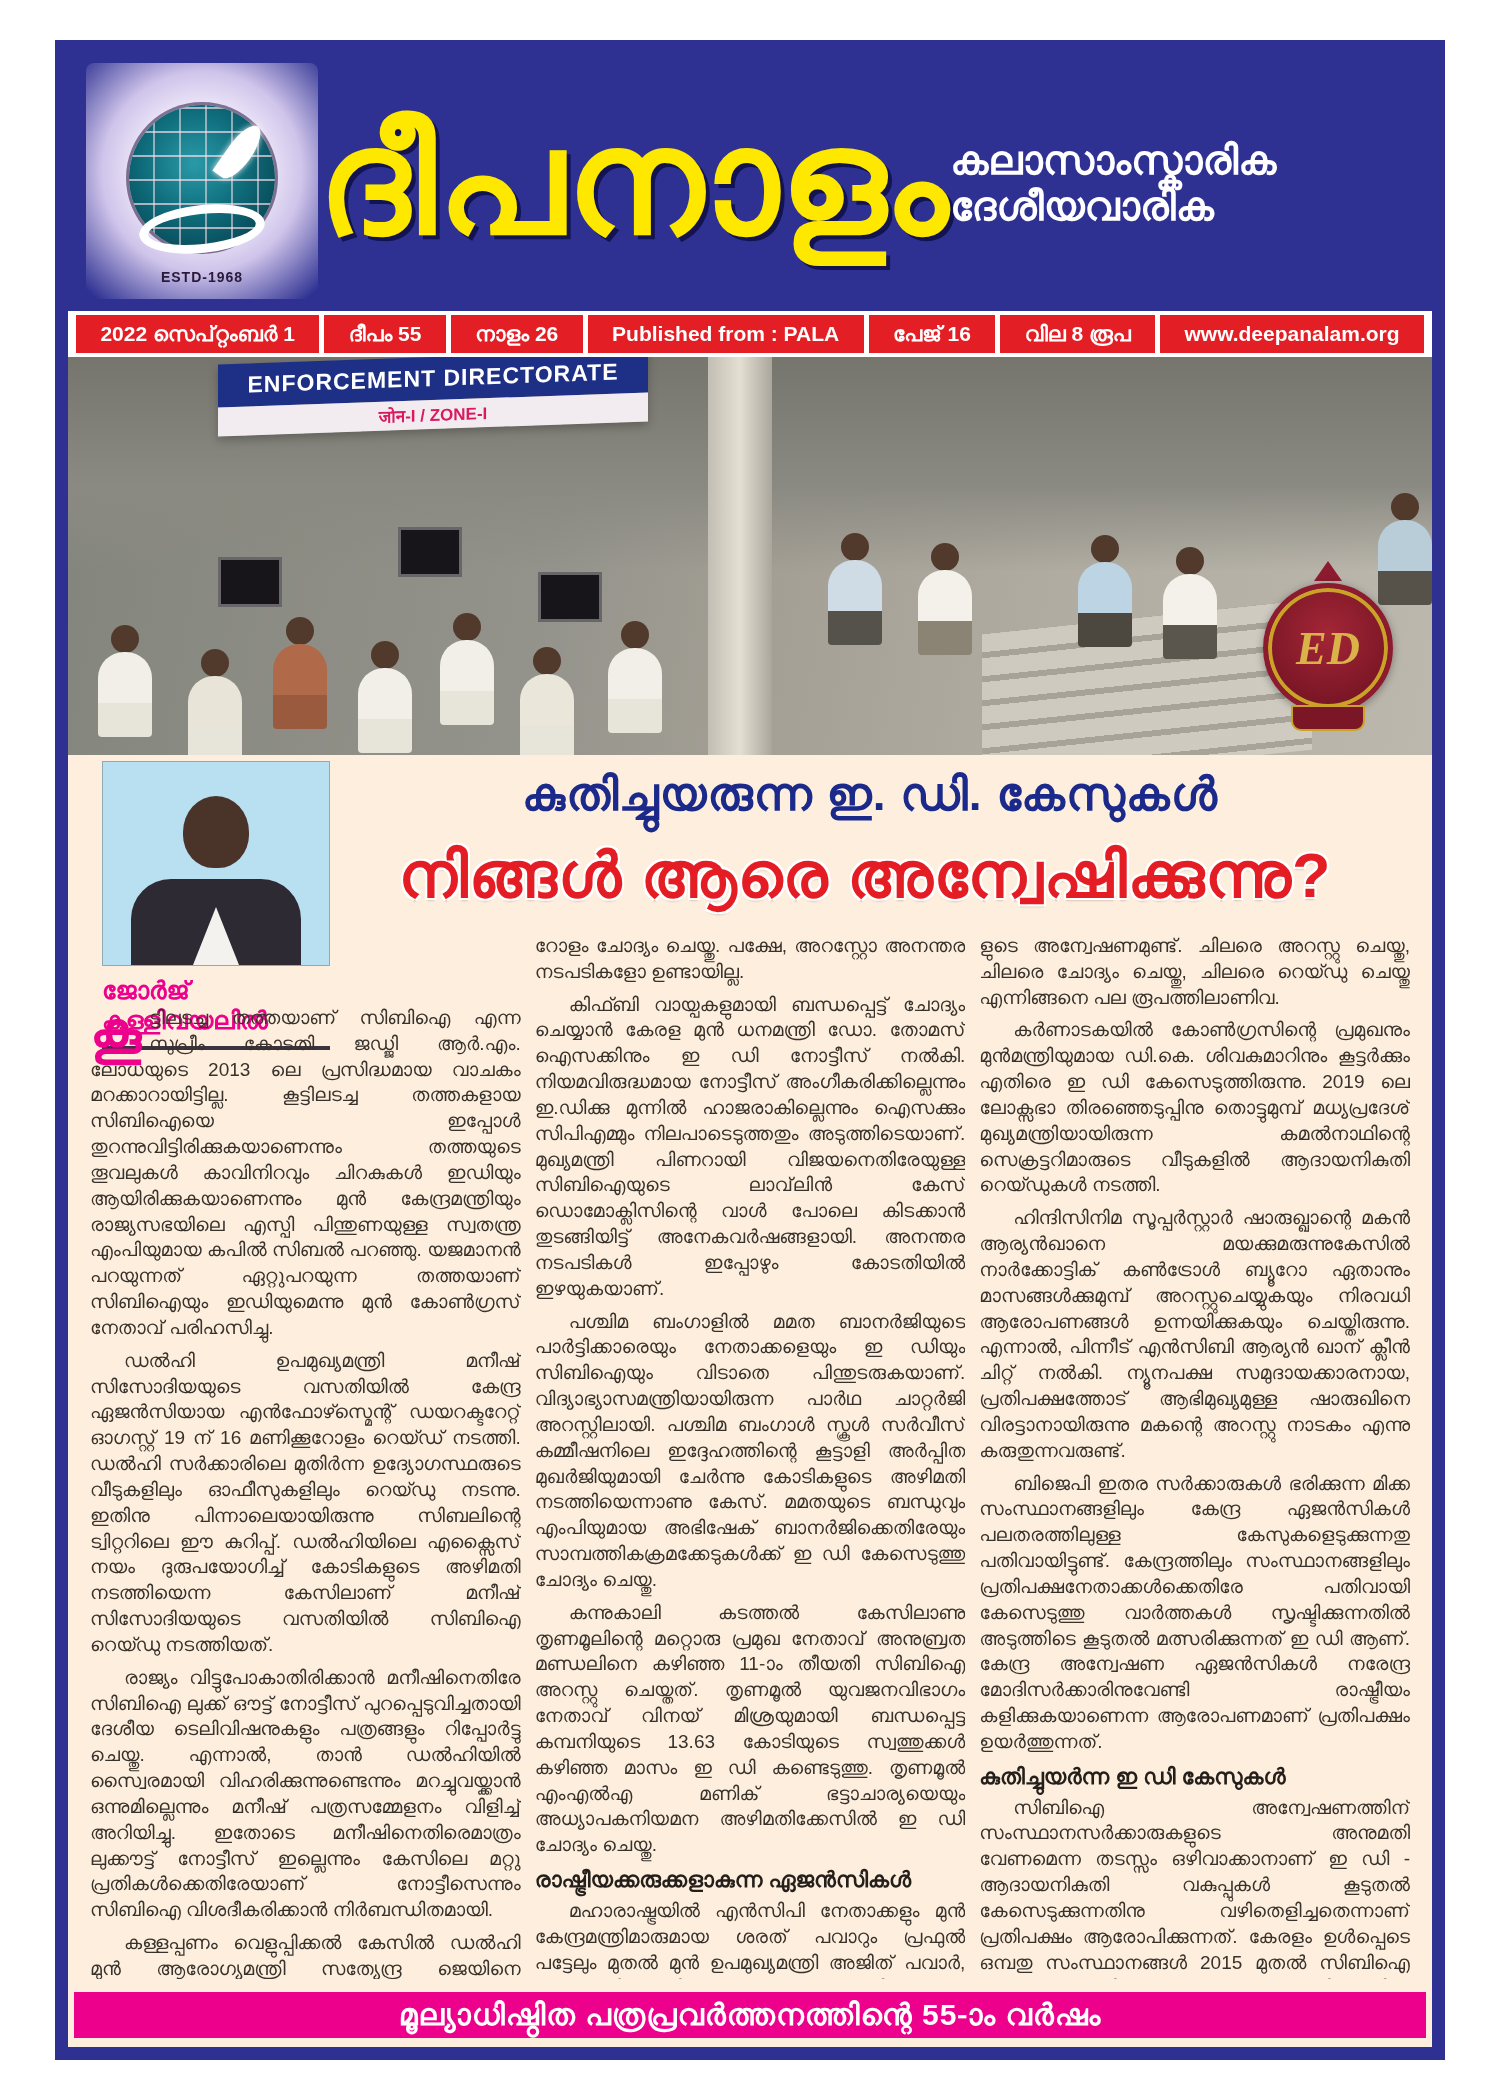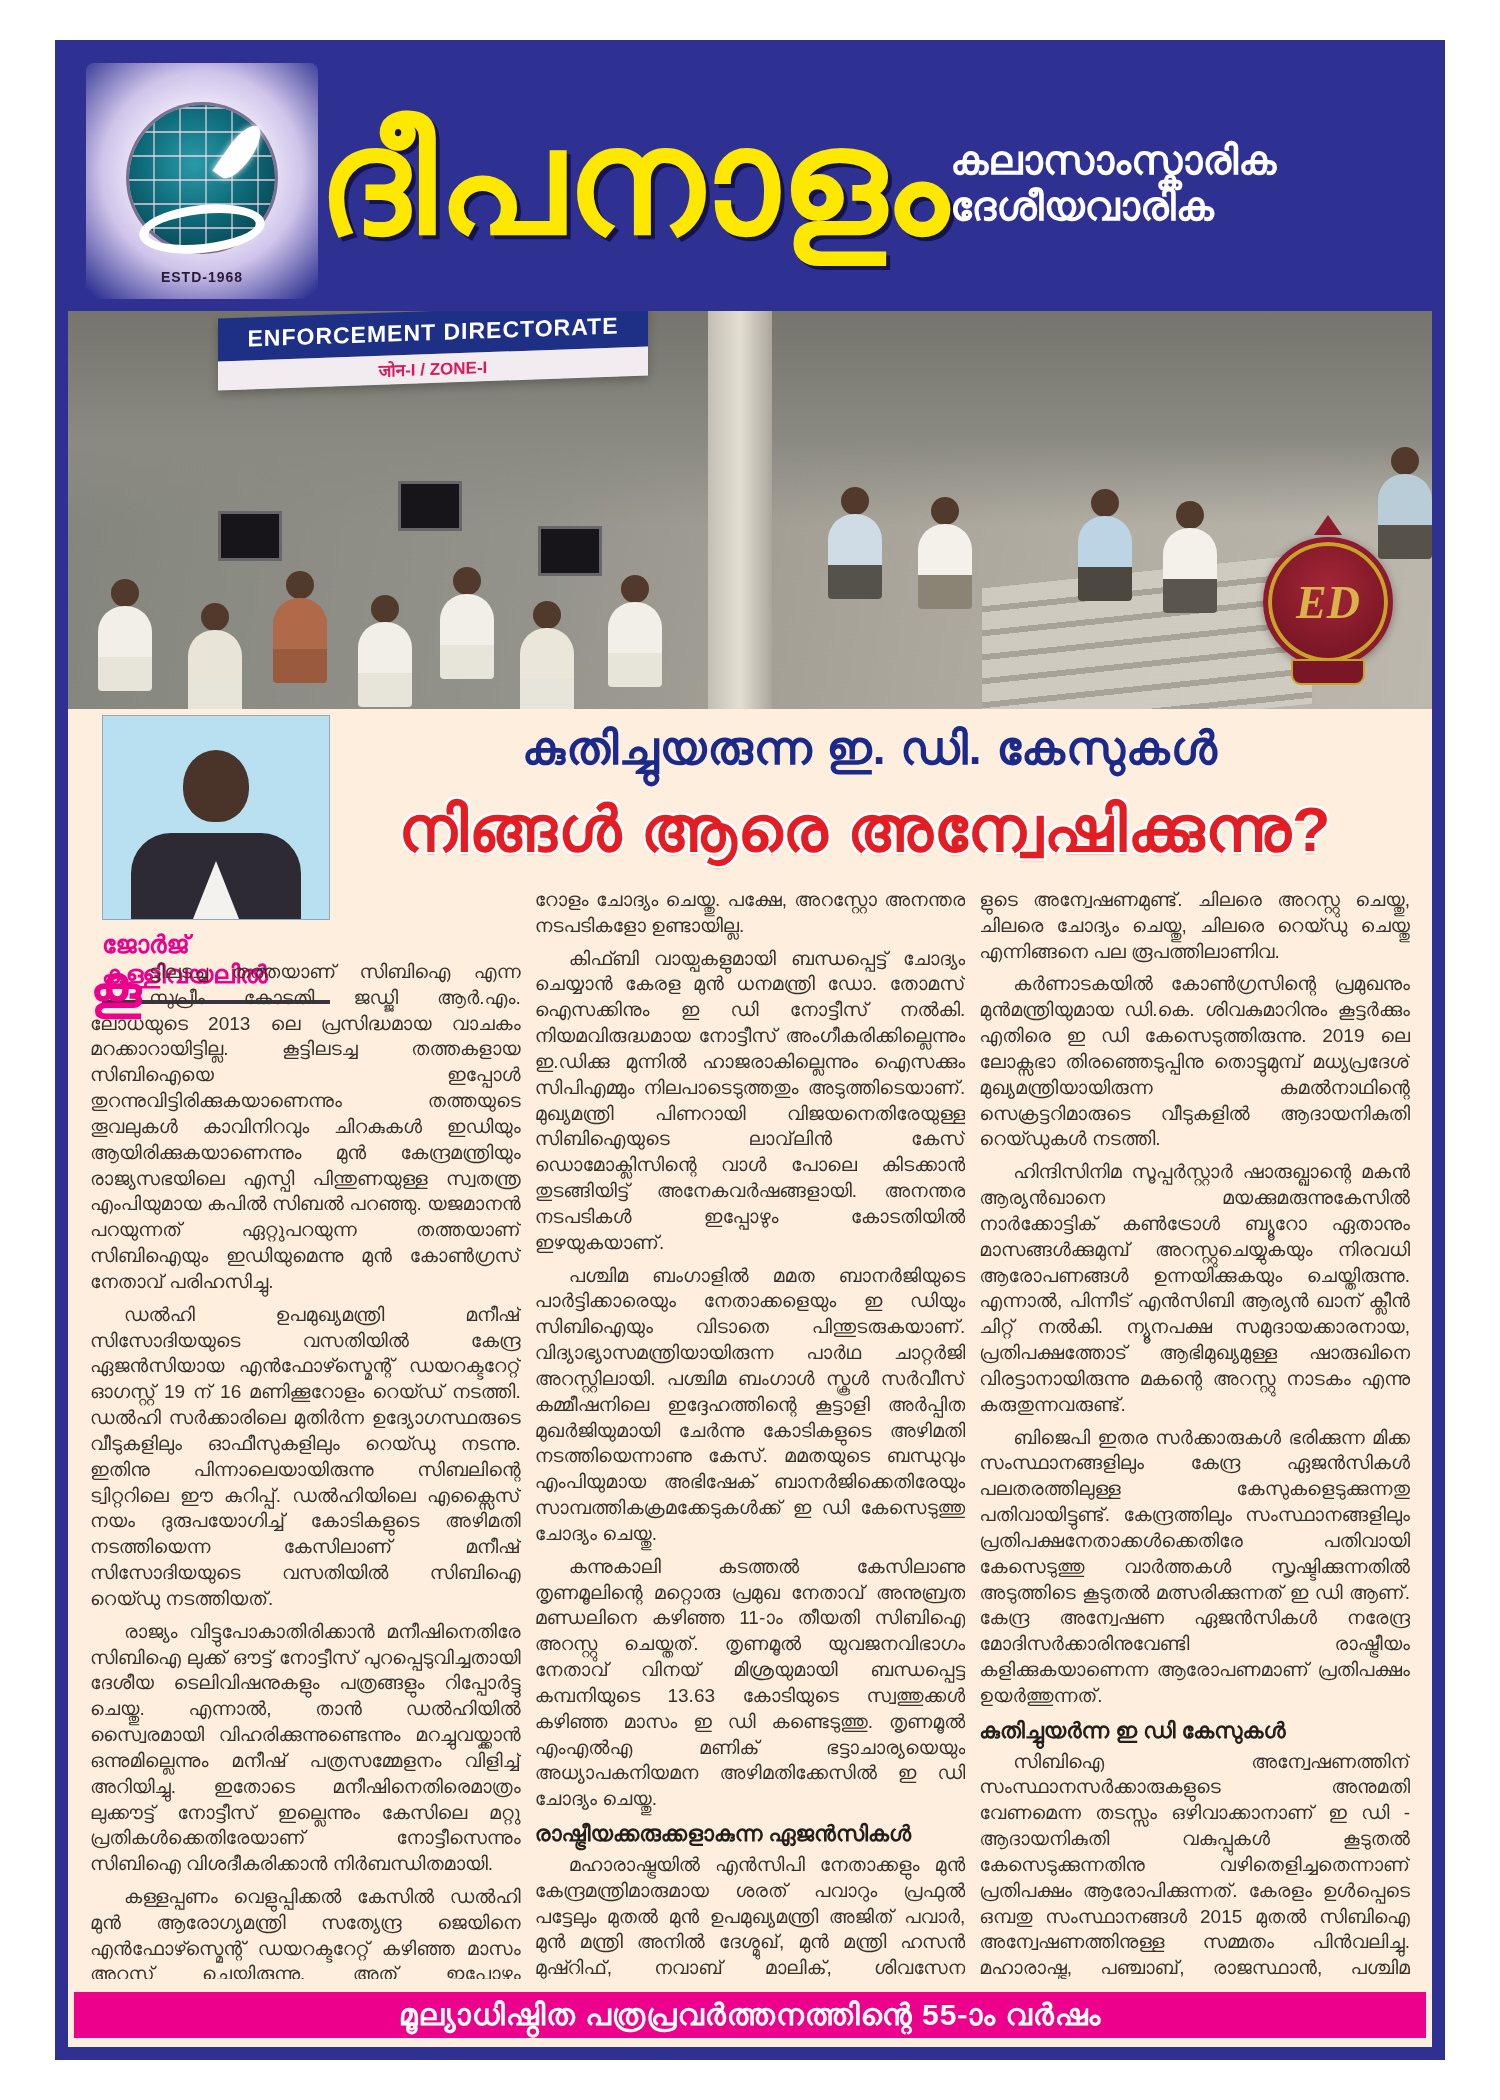--- a/index.html
+++ b/index.html
@@ -130,20 +130,29 @@
         <div class="flame"></div>
         <div class="lamp-ring"></div>
         <div class="estd">ESTD-1968</div>
       </div>
       <div class="mast-text">
         <div class="title">ദീപനാളം</div>
         <div class="subtitle">കലാസാംസ്കാരിക ദേശീയവാരിക</div>
       </div>
     </header>
 
+    <div class="redstrip">
+        <div class="info-item">2022  സെപ്റ്റംബർ 1</div>
+        <div class="info-item">ദീപം 55</div>
+        <div class="info-item">നാളം 26</div>
+        <div class="info-item">Published from : PALA</div>
+        <div class="info-item">പേജ്  16</div>
+        <div class="info-item">വില 8 രൂപ</div>
+        <div class="info-item">www.deepanalam.org</div>
+      </div>
 
     <div class="photo">
       <div class="photo-upper"></div>
       <div class="pillar"></div>
       <div class="steps"></div>
 
       <div class="ed-banner">
         <div class="ed-banner-top">ENFORCEMENT DIRECTORATE</div>
         <div class="ed-banner-zone">जोन-I / ZONE-I</div>
       </div>

